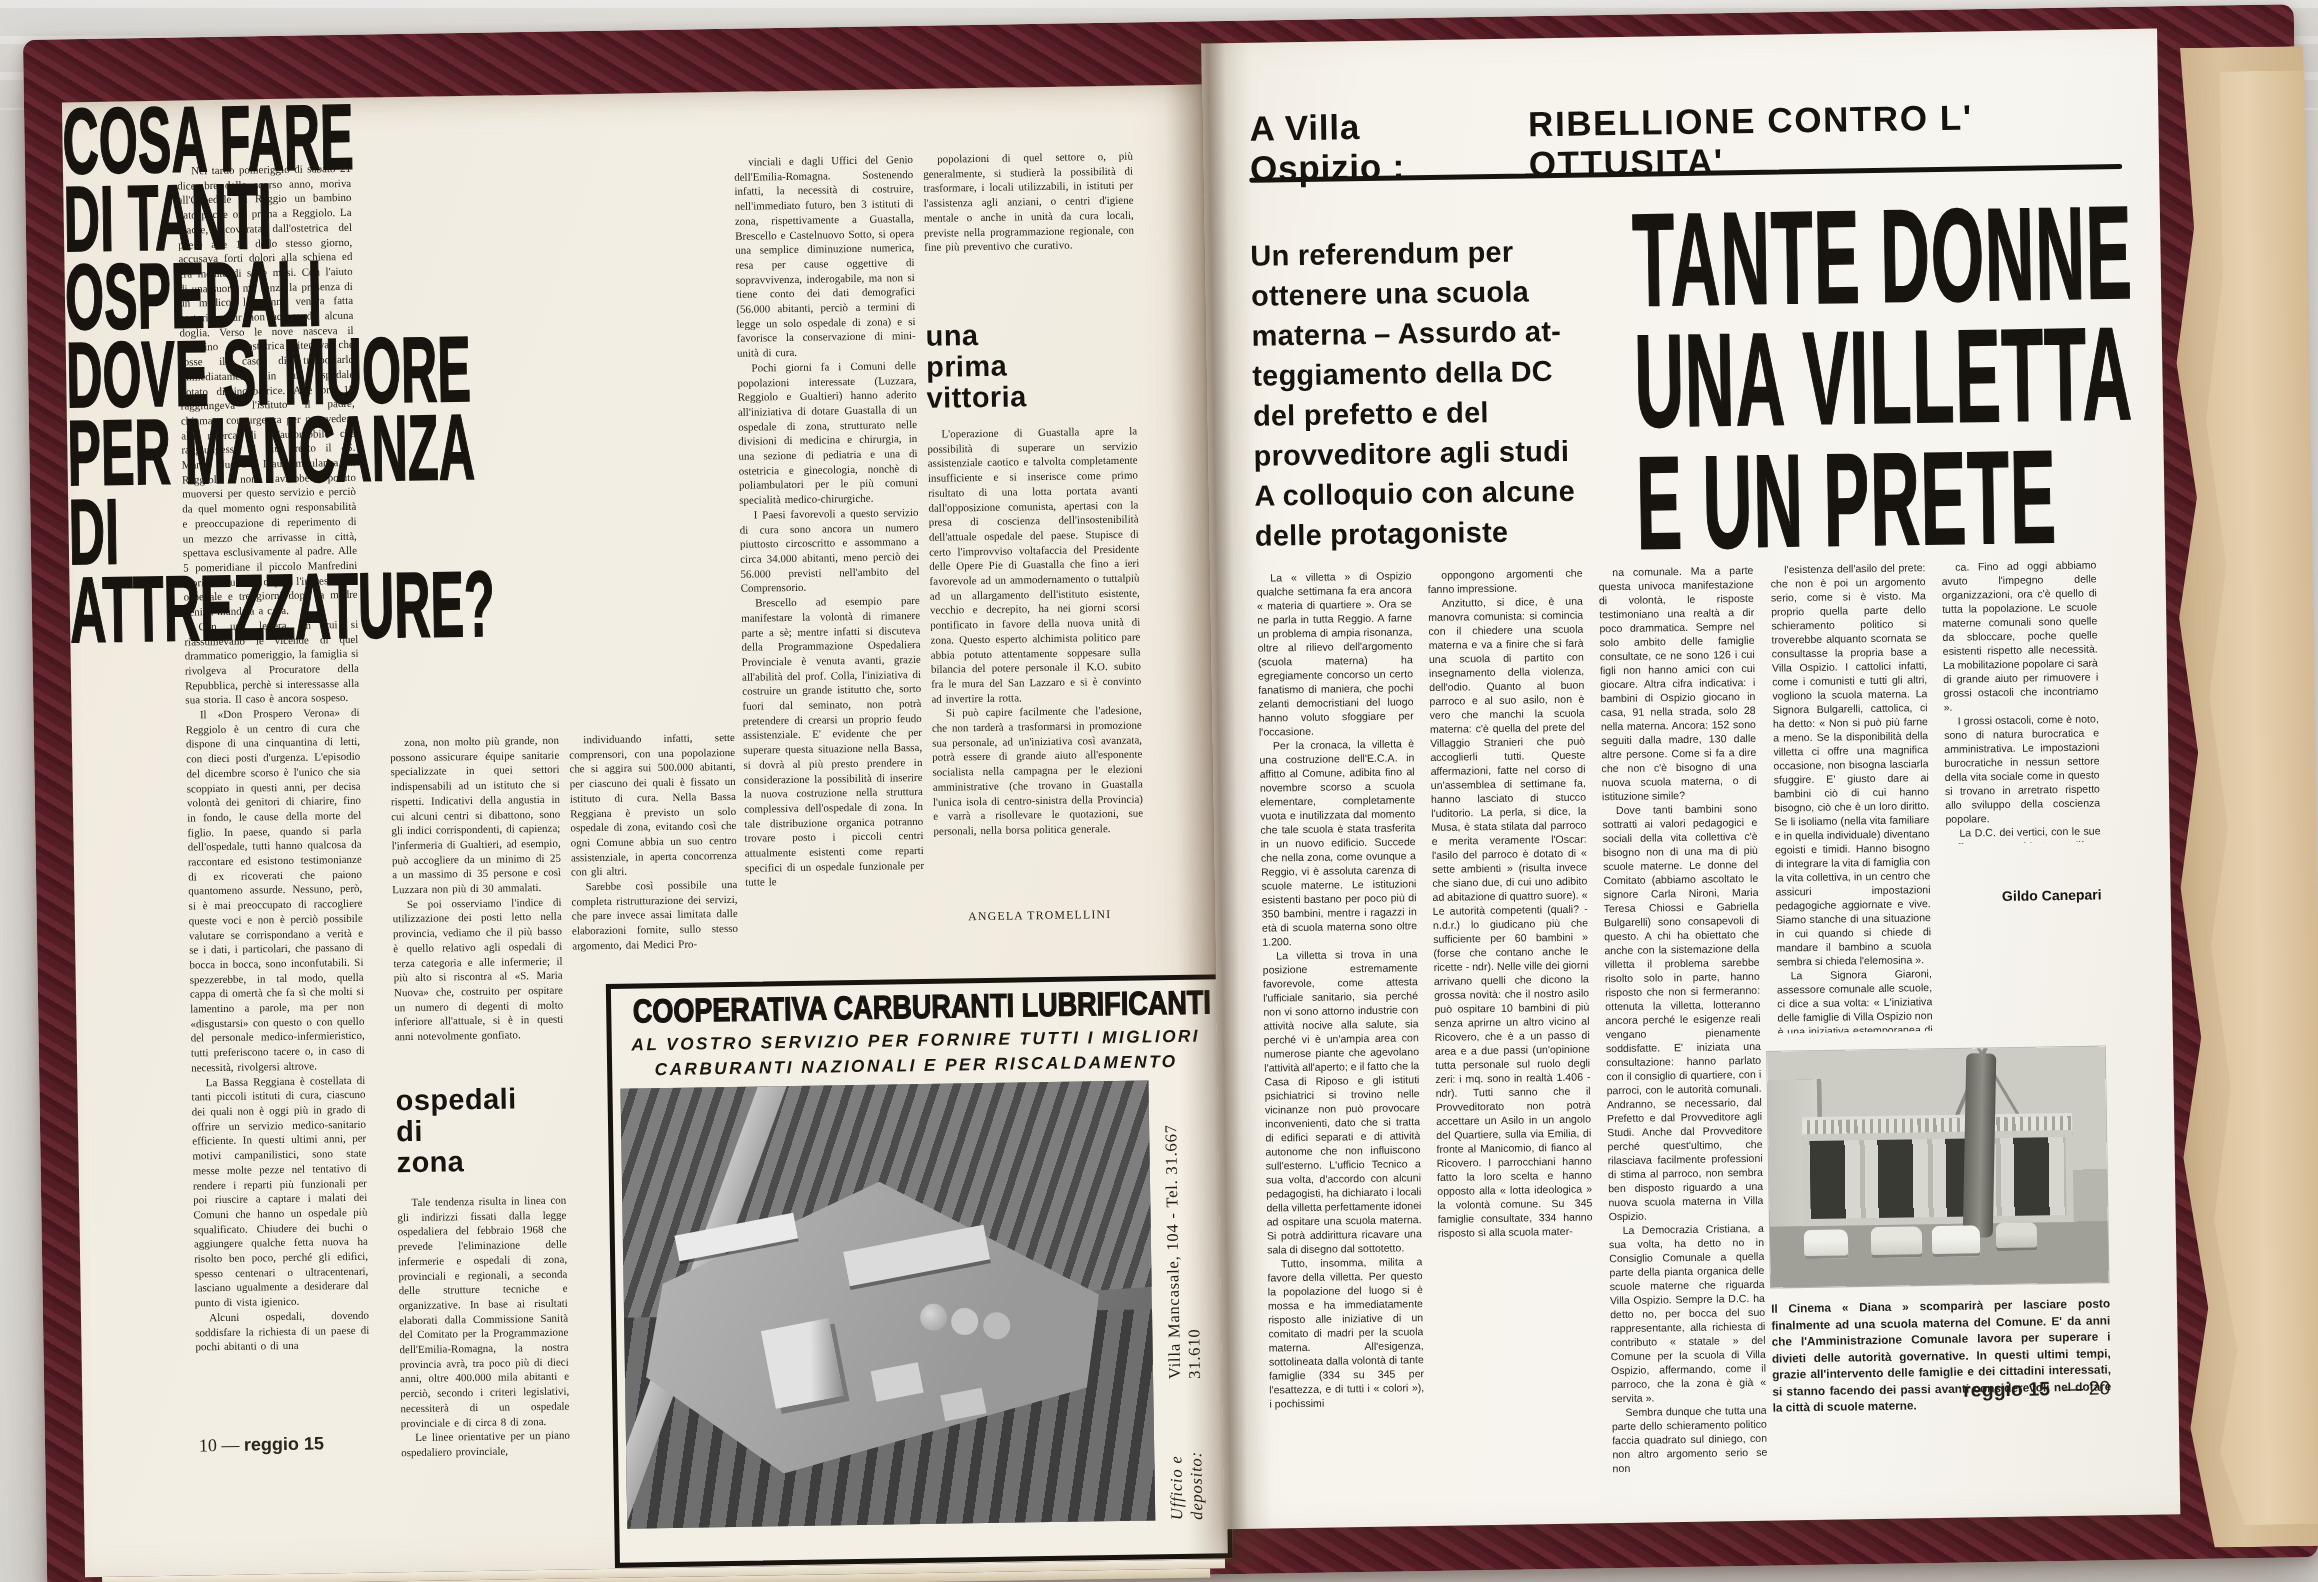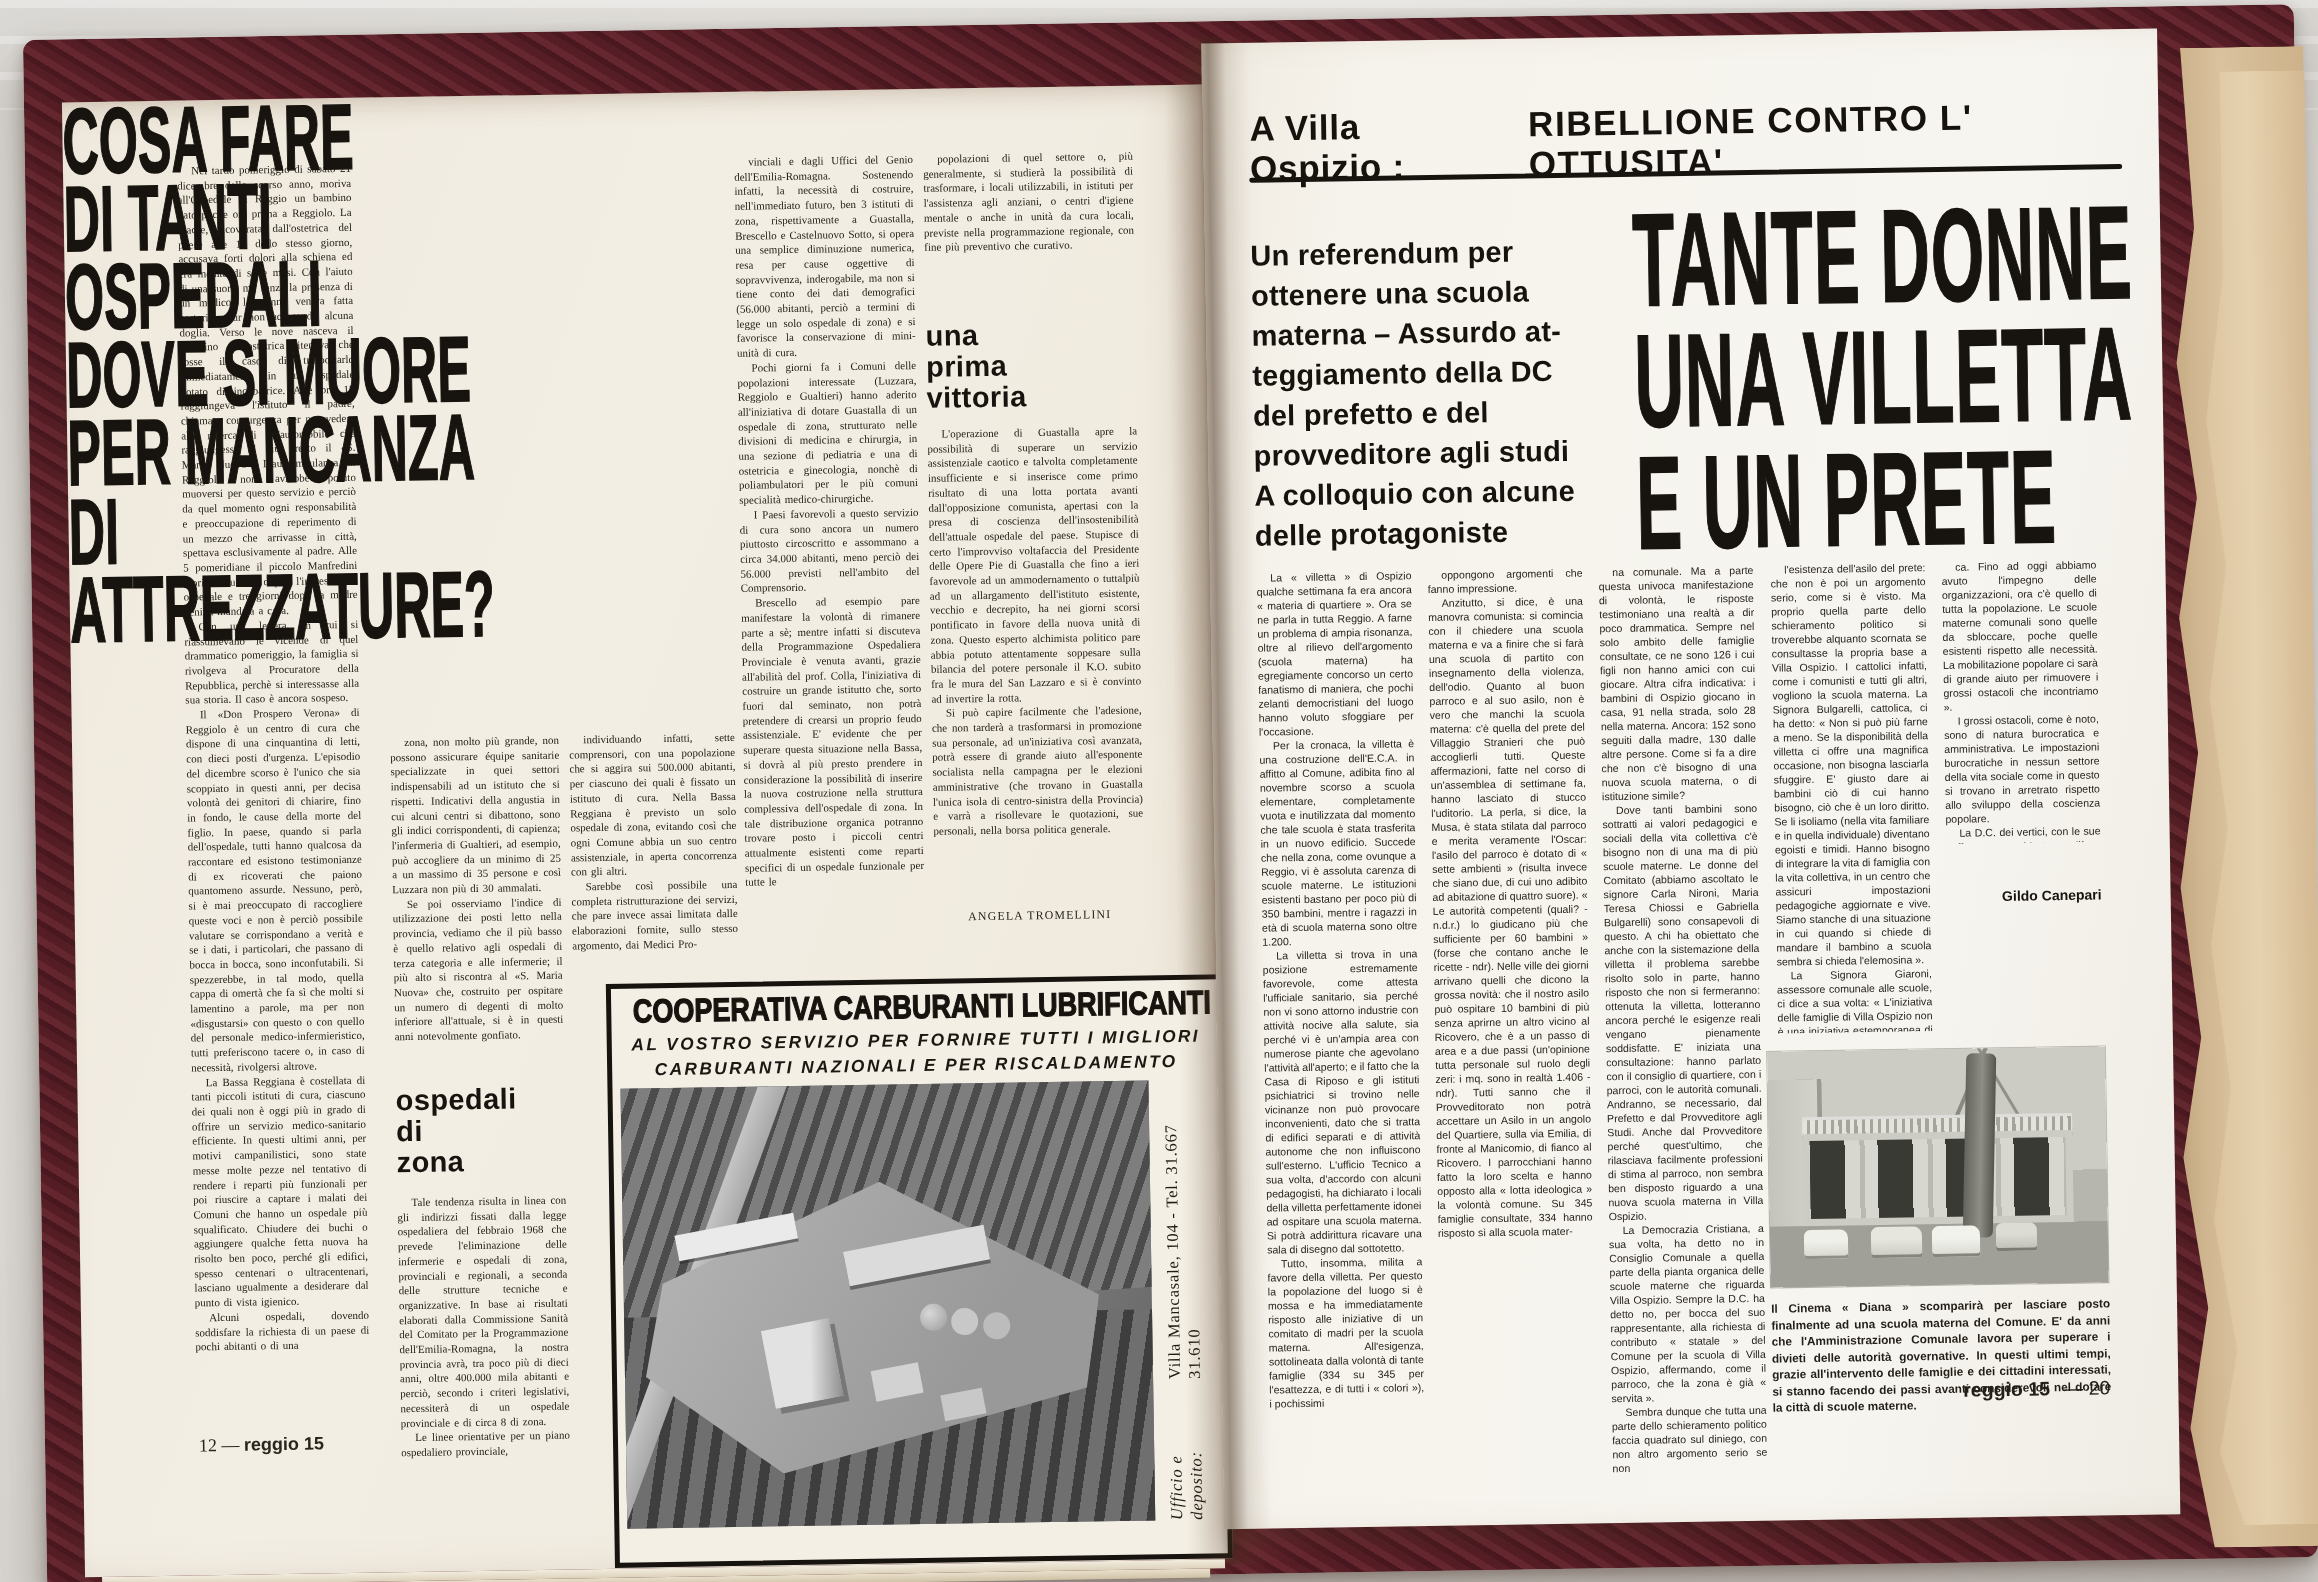--- a/index.html
+++ b/index.html
@@ -205,21 +205,21 @@
           <div class="tline">prima</div>
           <div class="tline">vittoria</div>
         </div>
       <div class="col lp-col lp-col5b">
           <p class="para">L'operazione di Guastalla apre la possibilità di superare un servizio assistenziale caotico e talvolta completamente insufficiente e si inserisce come primo risultato di una lotta portata avanti dall'opposizione comunista, apertasi con la presa di coscienza dell'insostenibilità dell'attuale ospedale del paese. Stupisce di certo l'improvviso voltafaccia del Presidente delle Opere Pie di Guastalla che fino a ieri favorevole ad un ammodernamento o tuttalpiù ad un allargamento dell'istituto esistente, vecchio e decrepito, ha nei giorni scorsi pontificato in favore della nuova unità di zona. Questo esperto alchimista politico pare abbia potuto attentamente soppesare sulla bilancia del potere personale il K.O. subito fra le mura del San Lazzaro e si è convinto ad invertire la rotta.</p>
           <p class="para">Si può capire facilmente che l'adesione, che non tarderà a trasformarsi in promozione sua personale, ad un'iniziativa così avanzata, potrà essere di grande aiuto all'esponente socialista nella campagna per le elezioni amministrative (che trovano in Guastalla l'unica isola di centro-sinistra della Provincia) e varrà a risollevare le quotazioni, sue personali, nella borsa politica generale.</p>
         </div>
       <div class="lp-author">ANGELA TROMELLINI</div>
 
       <div class="lp-footer">
-        <span>12</span>
+        <span>10</span>
         <span> — </span>
         <b>reggio 15</b>
       </div>
 
       <div class="ad">
         <div class="display ad-title">COOPERATIVA CARBURANTI LUBRIFICANTI</div>
         <div class="ad-sub">AL VOSTRO SERVIZIO PER FORNIRE TUTTI I MIGLIORI</div>
         <div class="ad-sub">CARBURANTI NAZIONALI E PER RISCALDAMENTO</div>
         <div class="ad-body">
           <div class="ad-photo">

